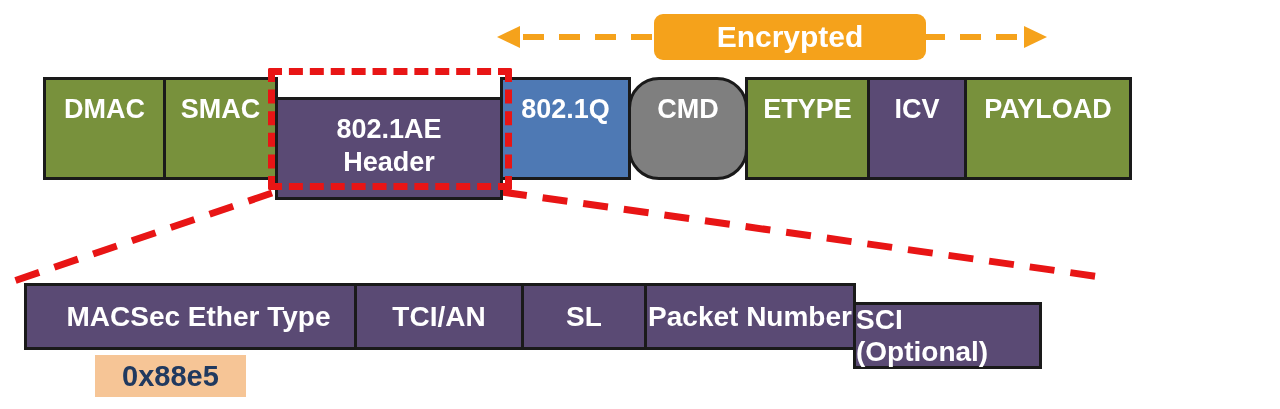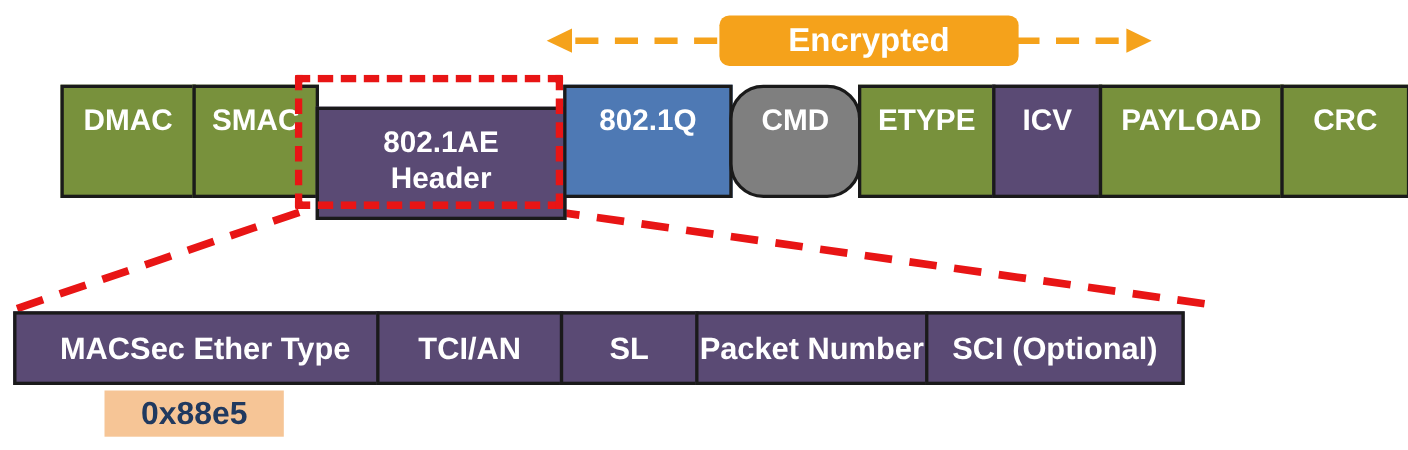--- a/index.html
+++ b/index.html
@@ -13,30 +13,30 @@
   .frame-row {
     position:absolute; left:43px; top:77px; height:103px;
     display:flex;
   }
   .cell {
     box-sizing:border-box; height:103px;
     border:3px solid #1a1a1a; margin-left:-3px;
     color:#ffffff; font-size:27px; text-align:center;
     padding-top:13px; line-height:33px;
   }
-  .cell:first-child { margin-left:12px; }
+  .cell:first-child { margin-left:0; }
   .olive  { background:#78913C; }
   .purple { background:#5A4A74; }
   .blue   { background:#4E79B4; }
   .gray   { background:#7F7F7F; }
 
   .w-dmac    { width:123px; }
   .w-smac    { width:115px; }
   .w-ae      { width:228px;margin-top:20px; }
-  .w-dot1q   { width:154px; }
+  .w-dot1q   { width:131px; }
   .w-cmd     { width:120px;border-radius:31px; }
   .w-etype   { width:125px; }
   .w-payload { width:168px; }
   .w-icv     { width:100px; }
   .w-crc     { width:118px; }
 
   .wrap-label { display:inline-block; max-width:150px; }
 
   
   .highlight-box {
@@ -55,30 +55,30 @@
   .macsec-row {
     position:absolute; left:8px; top:283px; height:67px;
     display:flex;
   }
   .mcell {
     box-sizing:border-box; height:67px;
     border:3px solid #1a1a1a; margin-left:-3px;
     background:#5A4A74; color:#ffffff; font-size:28px;
     display:flex; align-items:center; justify-content:center;
   }
-  .mcell:first-child { margin-left:4px;padding-left:16px; }
+  .mcell:first-child { margin-left:16px;padding-left:16px; }
   .w-mether { width:333px; }
   .w-tci    { width:170px; }
   .w-sl     { width:126px; }
   .w-pn     { width:212px; }
-  .w-sci    { width:236px; }
+  .w-sci    { width:189px;margin-top:19px; }
 
   
   .ethertype-chip {
-    position:absolute; left:95px; top:355px; width:163px; height:42px;
+    position:absolute; left:95px; top:355px; width:151px; height:42px;
     background:#F6C596; color:#20395F; font-size:29px; line-height:42px;
     text-align:center;
   }
 
   
   .overlay {
     position:absolute; left:0; top:0; width:1280px; height:409px;
     pointer-events:none;
   }
 </style>
@@ -126,23 +126,20 @@
     </div>
     <div class="cell olive w-etype">
       <span>ETYPE</span>
     </div>
     <div class="cell purple w-icv">
       <span>ICV</span>
     </div>
     <div class="cell olive w-payload">
       <span>PAYLOAD</span>
     </div>
-    <div class="cell olive w-crc">
-      <span>CRC</span>
-    </div>
   </div>
 
   <div class="highlight-box"></div>
 
   <div class="macsec-row">
     <div class="mcell w-mether">
       <span>MACSec Ether Type</span>
     </div>
     <div class="mcell w-tci">
       <span>TCI/AN</span>

